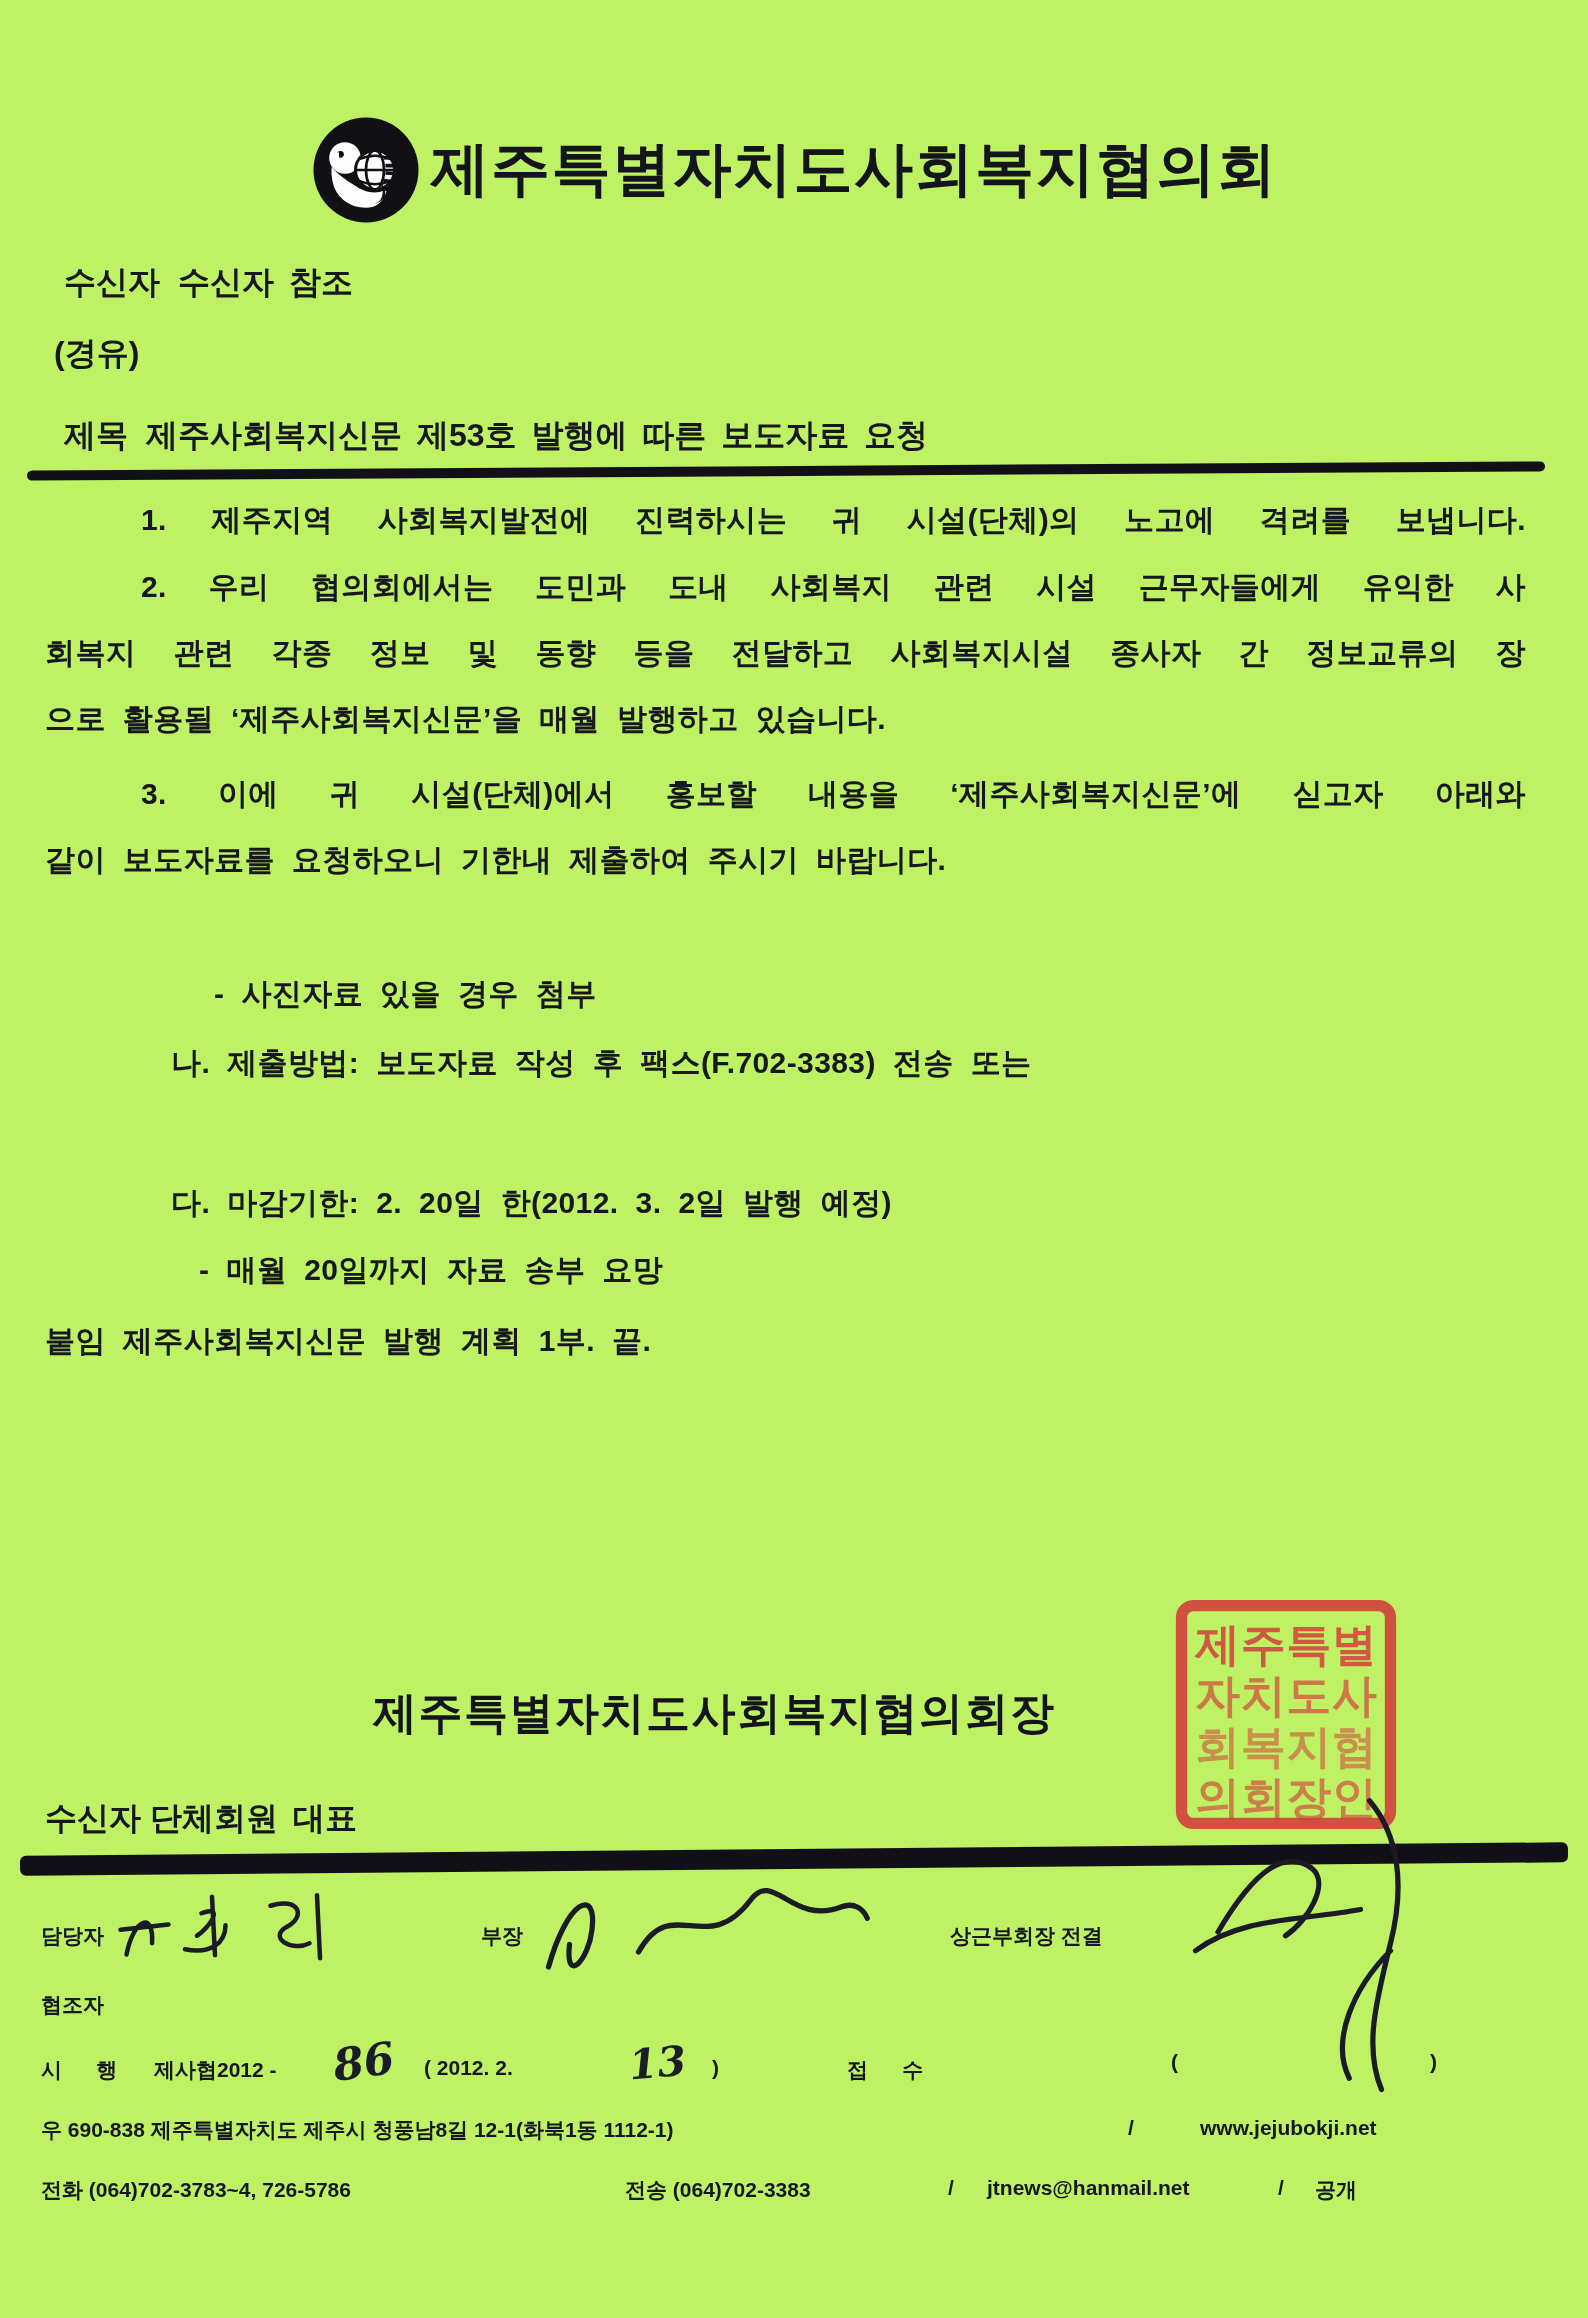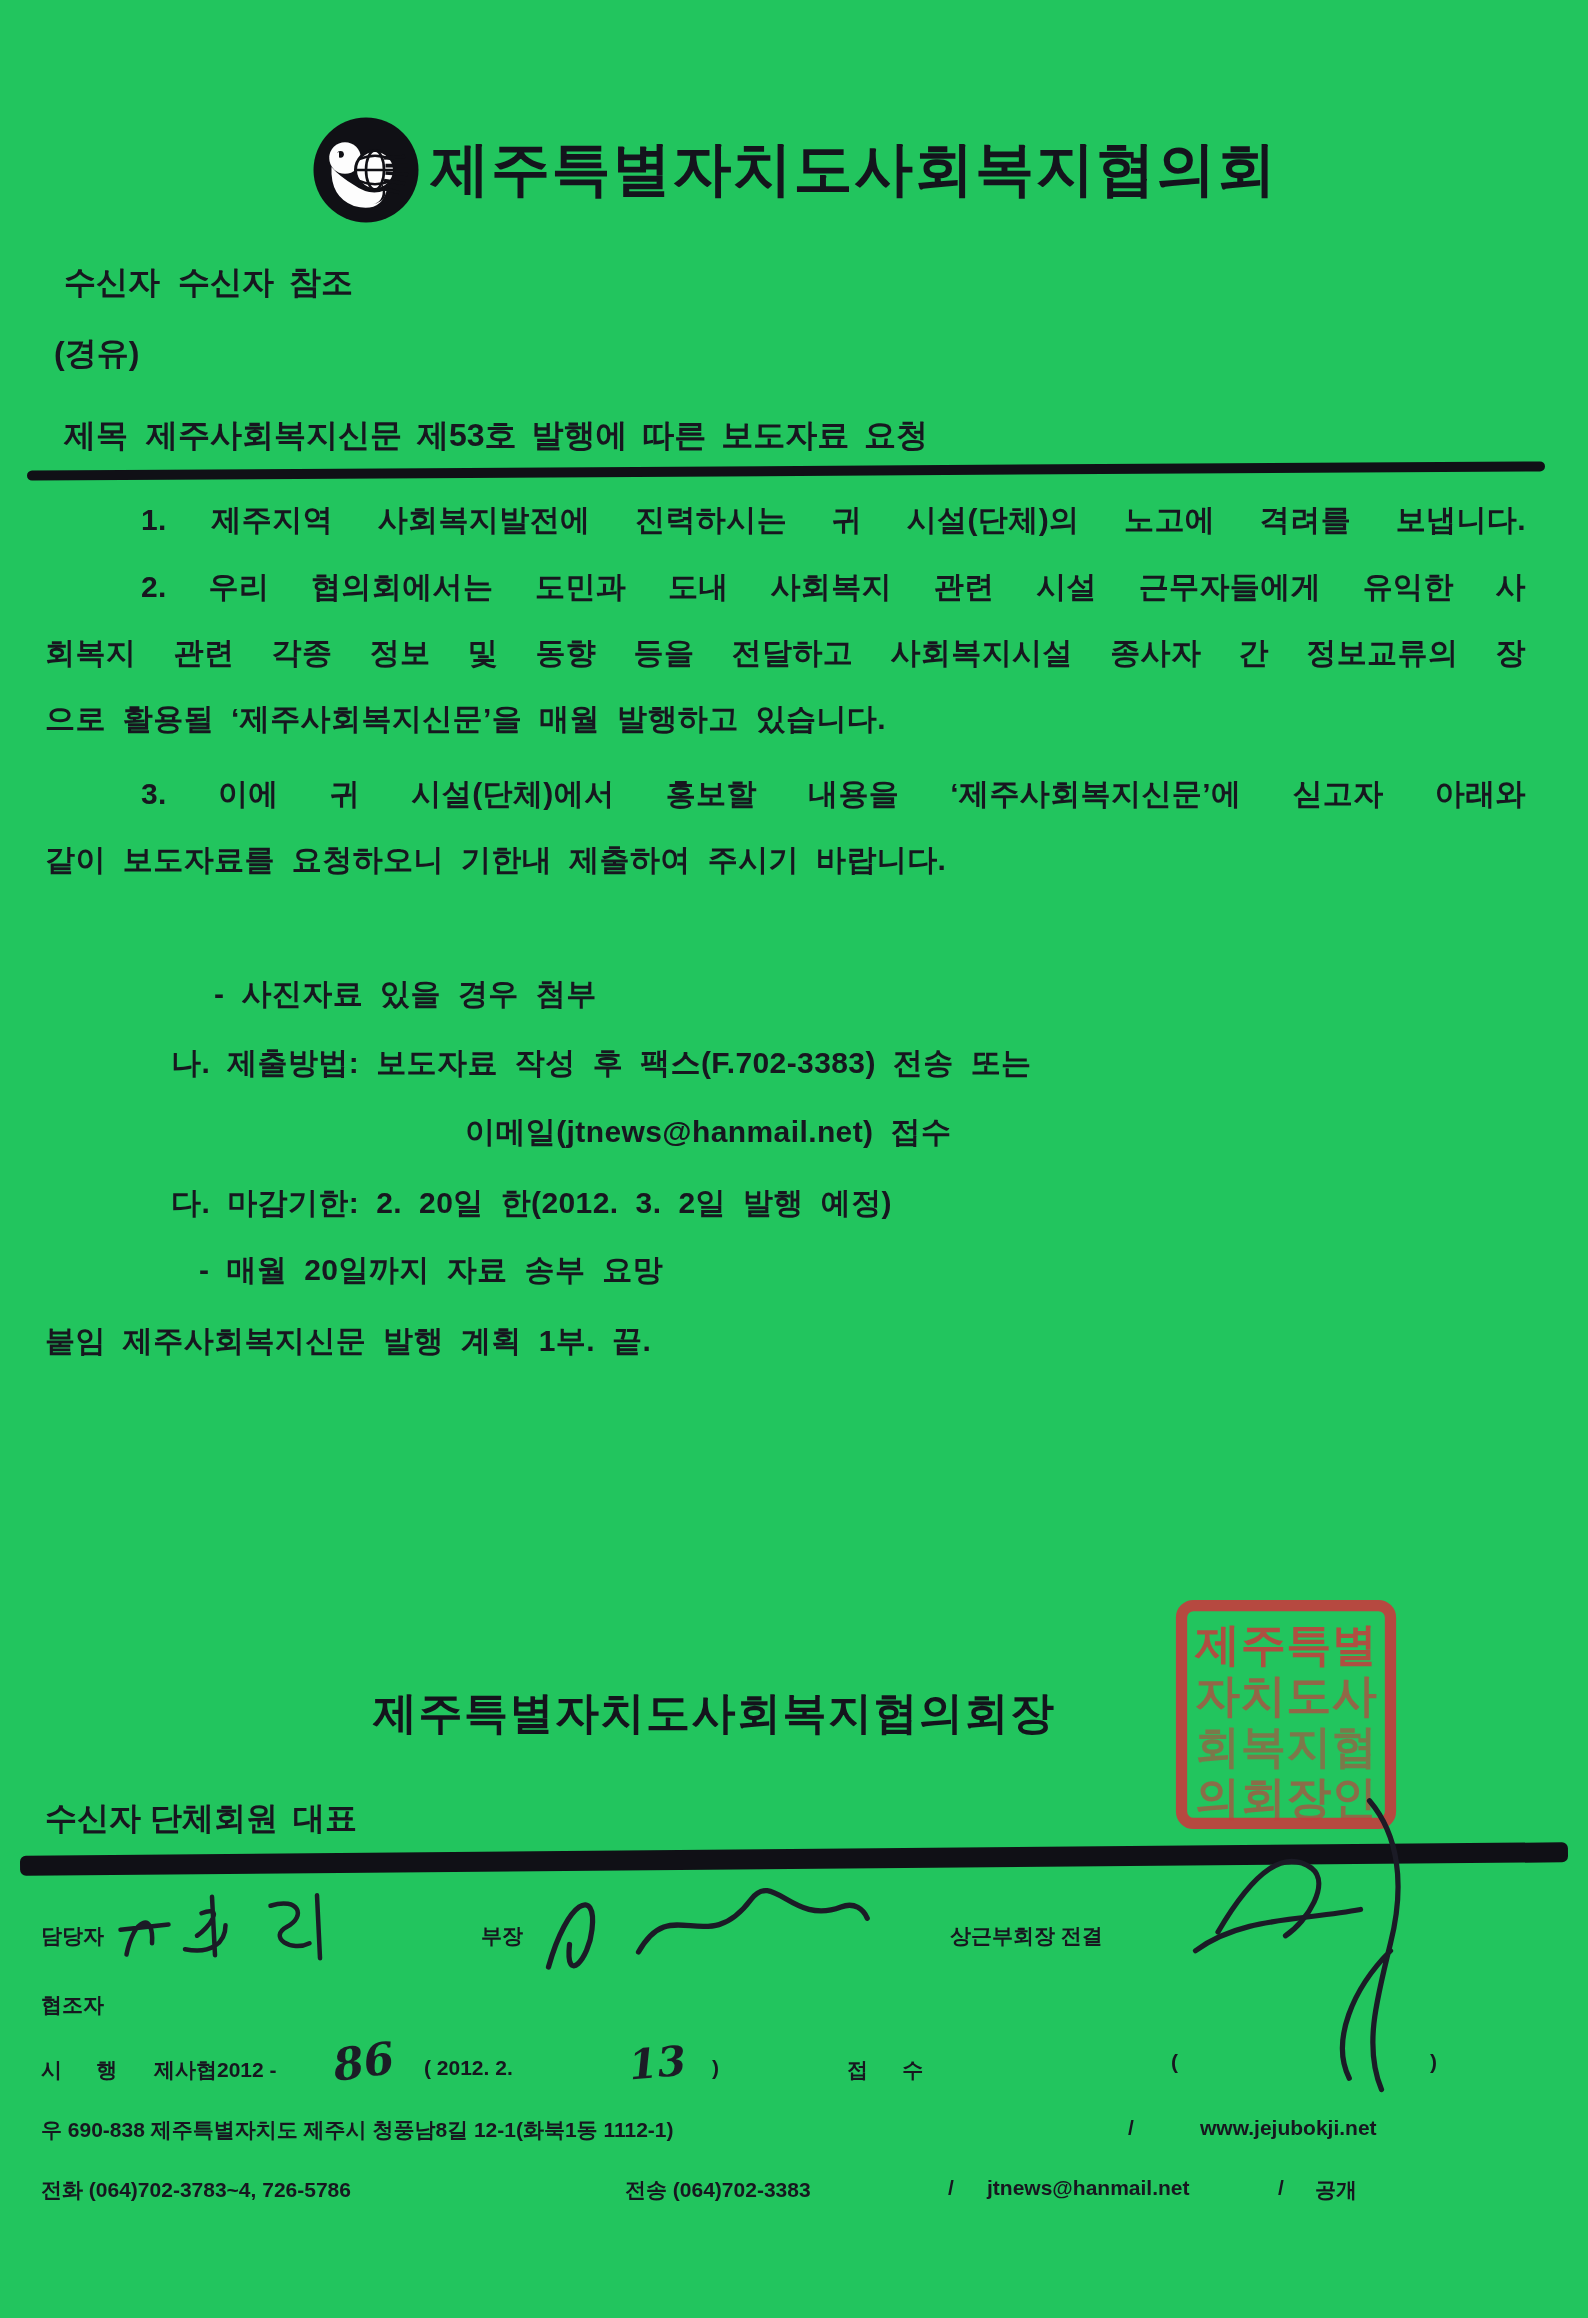--- a/index.html
+++ b/index.html
@@ -1,20 +1,20 @@
 <!DOCTYPE html>
 <html style="font-size:12px"><head>
 <meta charset="utf-8">
 <style>
   html,body{margin:0;padding:0;background:#e8e8e8;}
   .page{
     position:relative;
     width:1589px;height:2319px;
     margin:0 auto;
-    background:#22c55e;
+    background:#bef264;
     font-family:"Liberation Sans","DejaVu Sans",sans-serif;
     color:#17171f;
     overflow:hidden;
   }
   
   .org-header{position:absolute;top:113px;left:309px;display:flex;align-items:center;}
   .logo{width:114px;height:114px;flex:0 0 auto;}
   .org-title{
     margin-left:7.5px;
     font-size:59px;font-weight:800;letter-spacing:1.5px;
@@ -110,21 +110,20 @@
   <div class="rule rule-subject"></div>
 
   <div class="bline l1 ind1 just">1. 제주지역 사회복지발전에 진력하시는 귀 시설(단체)의 노고에 격려를 보냅니다.</div>
   <div class="bline l2 ind1 just">2. 우리 협의회에서는 도민과 도내 사회복지 관련 시설 근무자들에게 유익한 사</div>
   <div class="bline l3 just">회복지 관련 각종 정보 및 동향 등을 전달하고 사회복지시설 종사자 간 정보교류의 장</div>
   <div class="bline l4">으로 활용될 ‘제주사회복지신문’을 매월 발행하고 있습니다.</div>
   <div class="bline l5 ind1 just">3. 이에 귀 시설(단체)에서 홍보할 내용을 ‘제주사회복지신문’에 싣고자 아래와</div>
   <div class="bline l6">같이 보도자료를 요청하오니 기한내 제출하여 주시기 바랍니다.</div>
   <div class="bline l8 ind3">- 사진자료 있을 경우 첨부</div>
   <div class="bline l9 ind2">나. 제출방법: 보도자료 작성 후 팩스(F.702-3383) 전송 또는</div>
-  <div class="bline l10 ind4">이메일(jtnews@hanmail.net) 접수</div>
   <div class="bline l11 ind2">다. 마감기한: 2. 20일 한(2012. 3. 2일 발행 예정)</div>
   <div class="bline l12 ind5">- 매월 20일까지 자료 송부 요망</div>
   <div class="bline l13">붙임  제주사회복지신문 발행 계획 1부.   끝.</div>
 
   <div class="sig-title">제주특별자치도사회복지협의회장</div>
 
   <svg class="seal" viewBox="0 0 298 310">
     <rect x="10" y="10" width="278" height="290" rx="16" fill="none" stroke="#d5303a" stroke-width="15" opacity="0.9"></rect>
     <g fill="#d5303a" font-size="60" font-weight="800" opacity="0.85">
       <text class="seal-row" x="28" y="82" textLength="242">제주특별</text>

